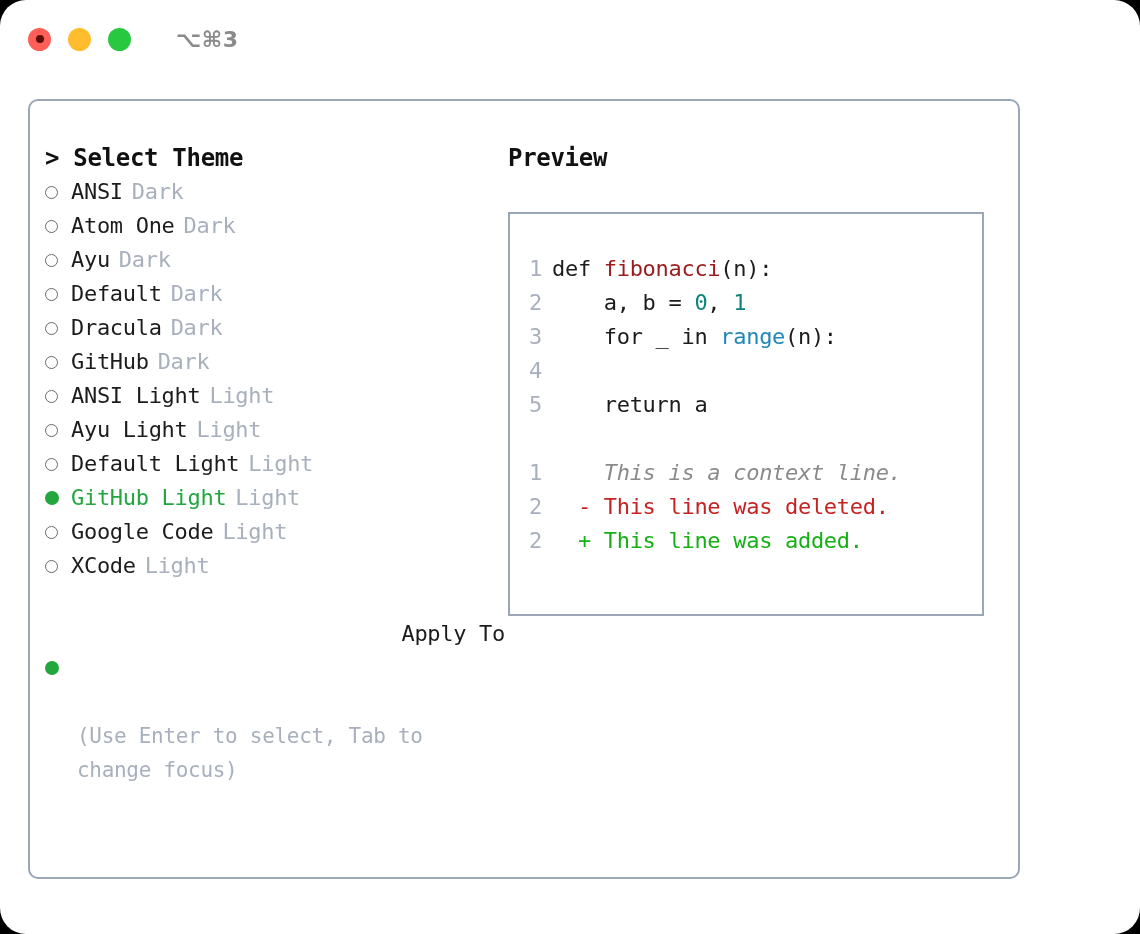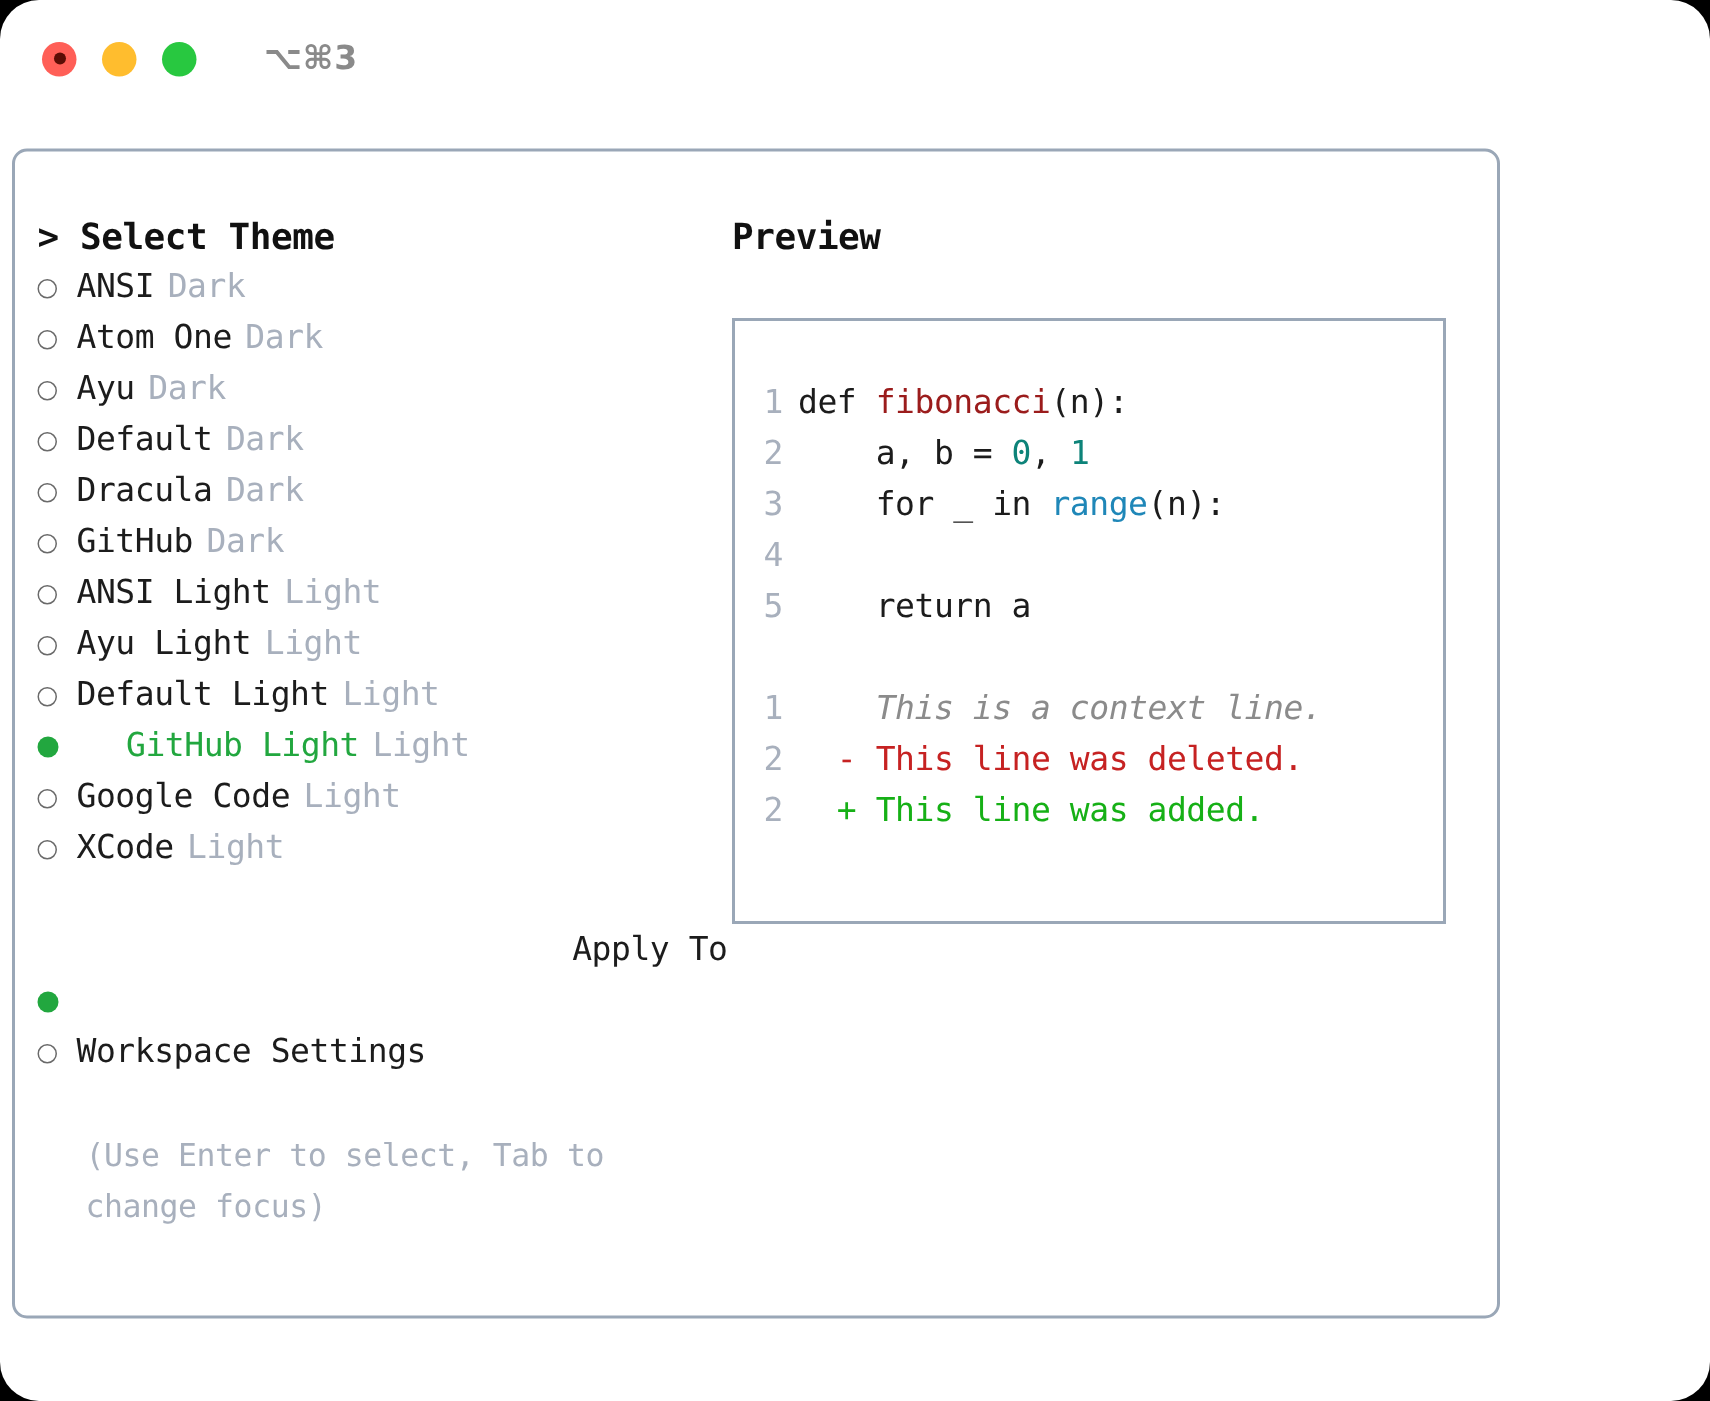--- a/index.html
+++ b/index.html
@@ -61,21 +61,21 @@
     font-size: 22px;
     font-weight: bold;
     color: #8a8a8a;
     letter-spacing: 0.5px;
     font-family: "DejaVu Sans", sans-serif;
   }
 
   
   .panel {
     position: absolute;
-    left: 8px;
+    left: 28px;
     top: 99px;
     width: 992px;
     height: 780px;
     border: 2px solid #9aa7b7;
     border-radius: 10px;
     box-sizing: border-box;
   }
 
   .panel-inner {
     position: relative;
@@ -124,21 +124,21 @@
     border: 1.8px solid #6a6a6a;
     box-sizing: border-box;
   }
   .bullet-filled {
     width: 14px;
     height: 14px;
     border-radius: 50%;
     background: #22a73f;
   }
   .opt-label { color: #1c1c1c; }
-  .opt-label.selected { color: #22a73f; margin-left: 33px; }
+  .opt-label.selected { color: #22a73f; }
   .opt-badge {
     color: #a8b0bd;
     margin-left: 9px;
   }
 
   .subsection {
     margin-top: 34px;
   }
   .subsection-title {
     font-size: 22px;
@@ -241,21 +241,20 @@
             <div class="opt-row"><span class="marker"><span class="bullet-empty"></span></span><span class="opt-label">Default Light</span><span class="opt-badge">Light</span></div>
             <div class="opt-row"><span class="marker"><span class="bullet-filled"></span></span><span class="opt-label selected">GitHub Light</span><span class="opt-badge">Light</span></div>
             <div class="opt-row"><span class="marker"><span class="bullet-empty"></span></span><span class="opt-label">Google Code</span><span class="opt-badge">Light</span></div>
             <div class="opt-row"><span class="marker"><span class="bullet-empty"></span></span><span class="opt-label">XCode</span><span class="opt-badge">Light</span></div>
           </div>
 
         <div class="subsection">
           <div class="subsection-title">Apply To</div>
           <div id="apply-list">
               <div class="opt-row"><span class="marker"><span class="bullet-filled"></span></span></div>
-              <div class="opt-row"><span class="marker"><span class="bullet-empty"></span></span><span class="opt-label">Workspace Settings</span></div>
             </div>
         </div>
 
         <div class="hint">(Use Enter to select, Tab to change focus)</div>
       </div>
 
       <div class="right-col">
         <div class="preview-title">Preview</div>
         <div class="preview-box">
           <div id="code-block">

